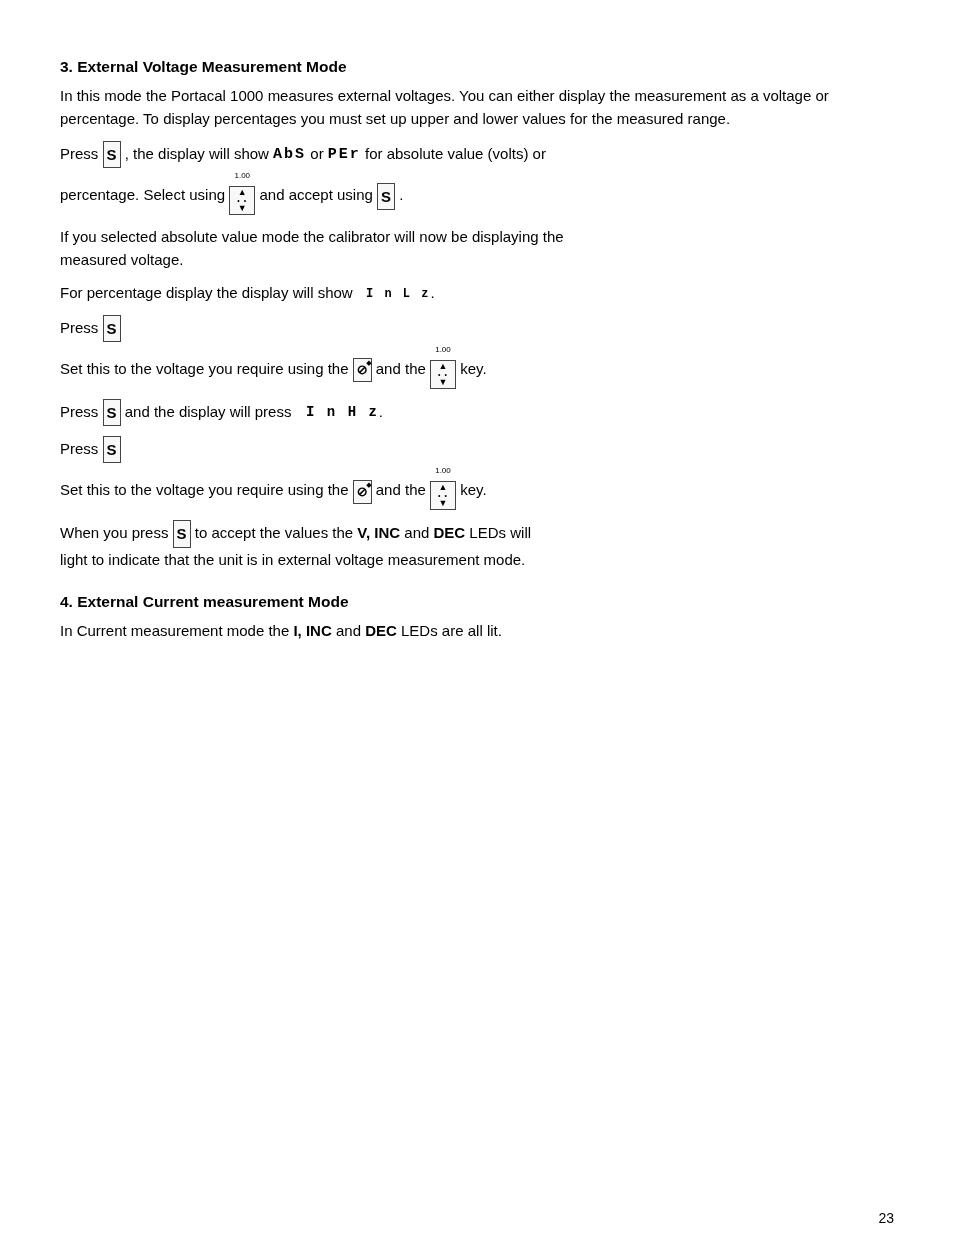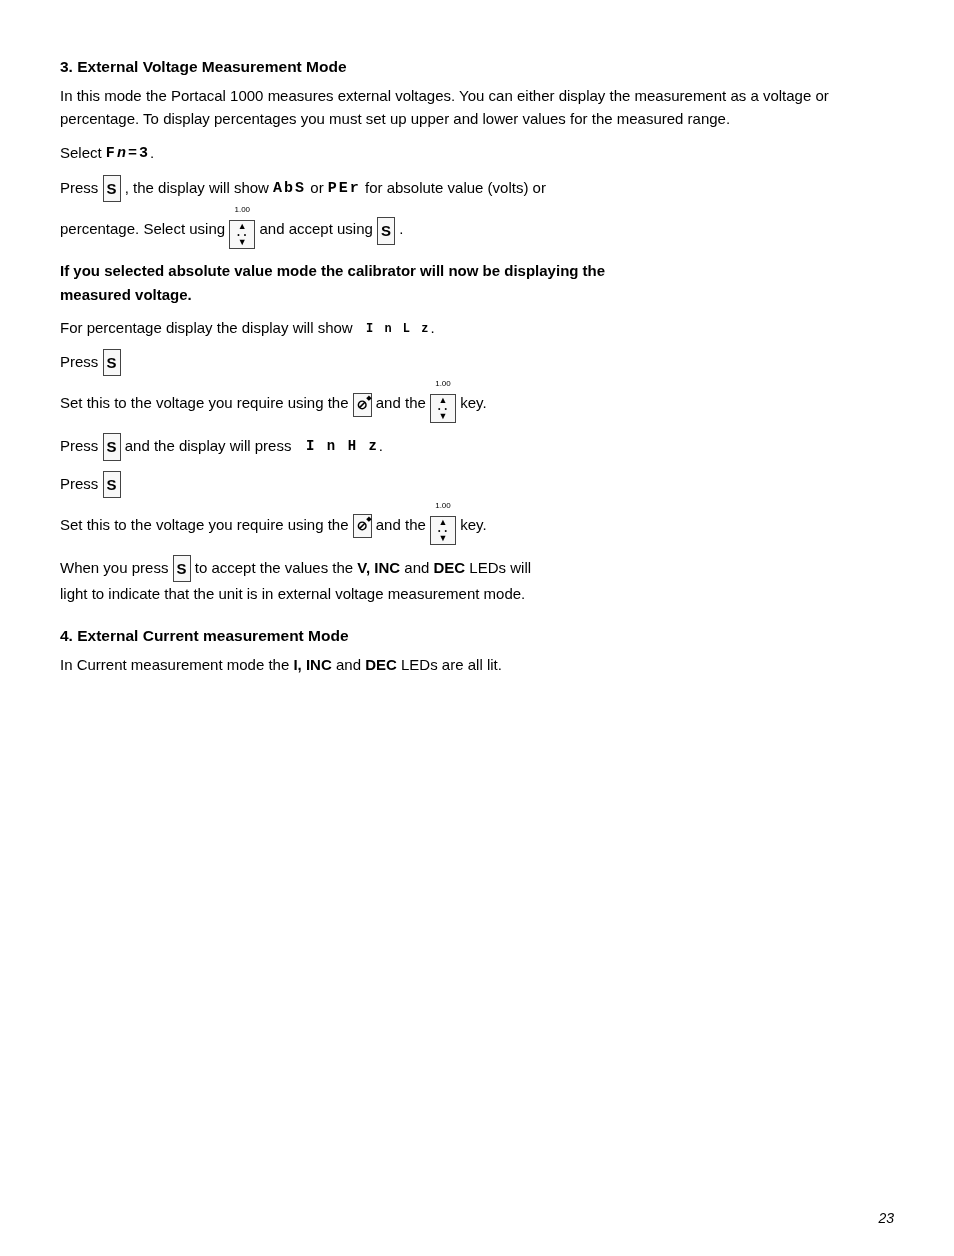--- a/index.html
+++ b/index.html
@@ -20,21 +20,21 @@
     .section-title {
       font-weight: bold;
       font-size: 15.5px;
       margin-bottom: 8px;
     }
     p {
       margin-bottom: 10px;
       line-height: 1.55;
     }
     .bold-block {
-      font-weight: bold;
+      font-weight: normal;
       margin-bottom: 10px;
       line-height: 1.55;
     }
     .display-text {
       font-family: 'Courier New', monospace;
       font-size: 15px;
       font-weight: bold;
       letter-spacing: 2px;
       vertical-align: middle;
     }
@@ -78,40 +78,35 @@
       background: #f8f8f8;
       padding: 1px 3px;
       min-width: 26px;
       min-height: 22px;
     }
     .page-number {
       position: absolute;
       bottom: 30px;
       right: 60px;
       font-size: 14px;
-      font-style: italic;
     }
     .section-gap {
       margin-top: 18px;
     }
   </style>
 </head>
 <body>
 
 <div class="page">
 
   <div class="section-gap">
     <div class="section-title">3. External Voltage Measurement Mode</div>
 
     <p>In this mode the Portacal 1000 measures external voltages. You can either display the measurement as a voltage or percentage. To display percentages you must set up upper and lower values for the measured range.</p>
 
-    <p>
-      <span>Select </span>
-      <span class="display-text">F<i>n</i>=3</span>.
-    </p>
 
     <p>
       <span>Press </span>
       <span class="key-box">
           <strong>S</strong>
         </span>
       <span>, the display will show </span>
       <span class="display-text">AbS</span>
       <span> or </span>
       <span class="display-text">PEr</span>

